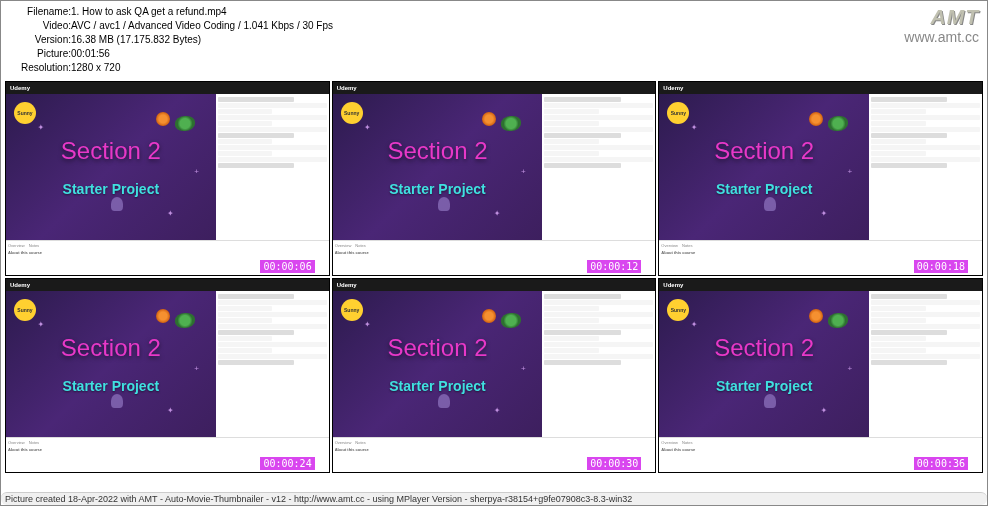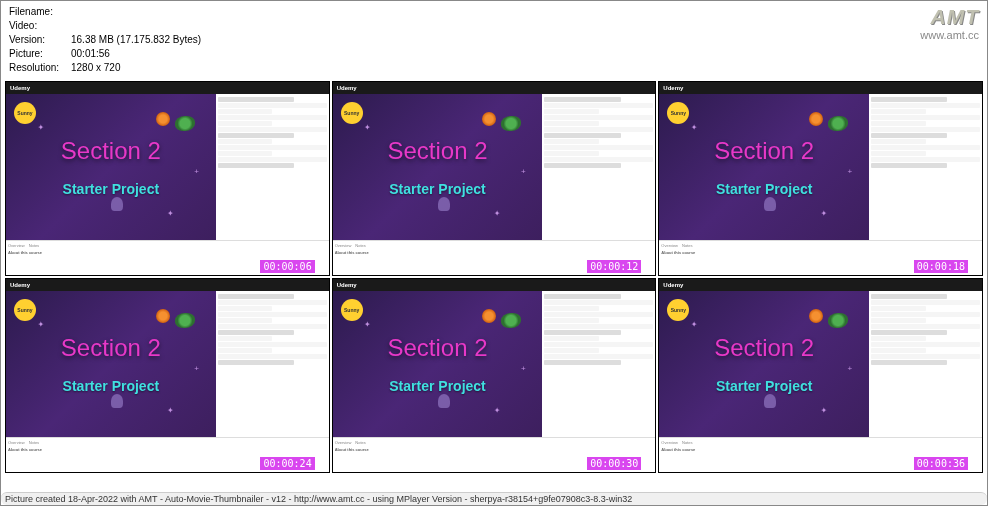--- a/index.html
+++ b/index.html
@@ -1,25 +1,25 @@
 <!DOCTYPE html>
 <html><head>
 <meta charset="utf-8">
 <style>
 * { margin: 0; padding: 0; box-sizing: border-box; }
 body { width: 988px; height: 506px; font-family: Arial, sans-serif; background: #fff; font-size: 11px; overflow: hidden; }
 .container { width: 100%; height: 100%; border: 1px solid #888; position: relative; }
 .header { padding: 4px 8px; background: #fff; display: flex; justify-content: space-between; }
-.meta-table { font-size: 10px; }
+.meta-table { font-size: 10px; text-align: right; }
 .meta-row { display: flex; line-height: 14px; }
 .meta-label { width: 62px; color: #000; }
 .meta-value { color: #000; }
 .logo { text-align: right; }
 .logo-text { font-size: 21px; font-weight: bold; font-style: italic; color: #c0c0b0; text-shadow: 1px 1px 0 #888, -1px -1px 0 #fff; letter-spacing: 1px; }
-.logo-url { font-size: 11px; color: #888; }
+.logo-url { font-size: 14px; color: #888; }
 .thumbs-grid { display: grid; grid-template-columns: 1fr 1fr 1fr; grid-template-rows: 1fr 1fr; gap: 2px; padding: 2px 4px; }
 .thumb { position: relative; border: 1px solid #000; background: #fff; height: 195px; overflow: hidden; display: flex; flex-direction: column; }
 .thumb-top { height: 12px; background: #1a1a1a; display: flex; align-items: center; padding: 0 4px; }
 .thumb-brand { color: #fff; font-size: 6px; font-weight: bold; }
 .thumb-body { flex: 1; display: flex; }
 .thumb-video { flex: 0 0 65%; background: linear-gradient(135deg, #2d1b4e 0%, #4a2676 50%, #3d1f5e 100%); position: relative; display: flex; flex-direction: column; justify-content: center; align-items: center; overflow: hidden; }
 .thumb-video::before { content: ''; position: absolute; top: 15%; right: 10%; width: 20px; height: 15px; background: radial-gradient(circle, #4fb050 40%, #2d7030 60%); border-radius: 50% 40% 50% 40%; }
 .thumb-video::after { content: ''; position: absolute; top: 12%; right: 22%; width: 14px; height: 14px; background: radial-gradient(circle, #f59030 40%, #d06010 70%); border-radius: 50%; }
 .video-title { color: #e838c8; font-size: 24px; font-weight: normal; text-shadow: 0 2px 4px rgba(0,0,0,0.5); z-index: 2; }
 .video-sub { color: #40e0e0; font-size: 14px; font-weight: bold; margin-top: 16px; text-shadow: 0 1px 2px rgba(0,0,0,0.5); z-index: 2; }
@@ -40,23 +40,25 @@
 .jellyfish { position: absolute; bottom: 20%; left: 50%; width: 12px; height: 14px; background: rgba(200,180,255,0.4); border-radius: 50% 50% 30% 30%; }
 </style>
 </head>
 <body>
 
 <div class="container">
   <div class="header">
     <div class="meta-table">
       <div class="meta-row">
           <div class="meta-label">Filename:</div>
+          <div class="meta-value">1. How to ask QA  get a refund.mp4</div>
         </div>
       <div class="meta-row">
           <div class="meta-label">Video:</div>
+          <div class="meta-value">AVC / avc1 / Advanced Video Coding / 1.041 Kbps / 30 Fps</div>
         </div>
       <div class="meta-row">
           <div class="meta-label">Version:</div>
           <div class="meta-value">16.38 MB (17.175.832 Bytes)</div>
         </div>
       <div class="meta-row">
           <div class="meta-label">Picture:</div>
           <div class="meta-value">00:01:56</div>
         </div>
       <div class="meta-row">

